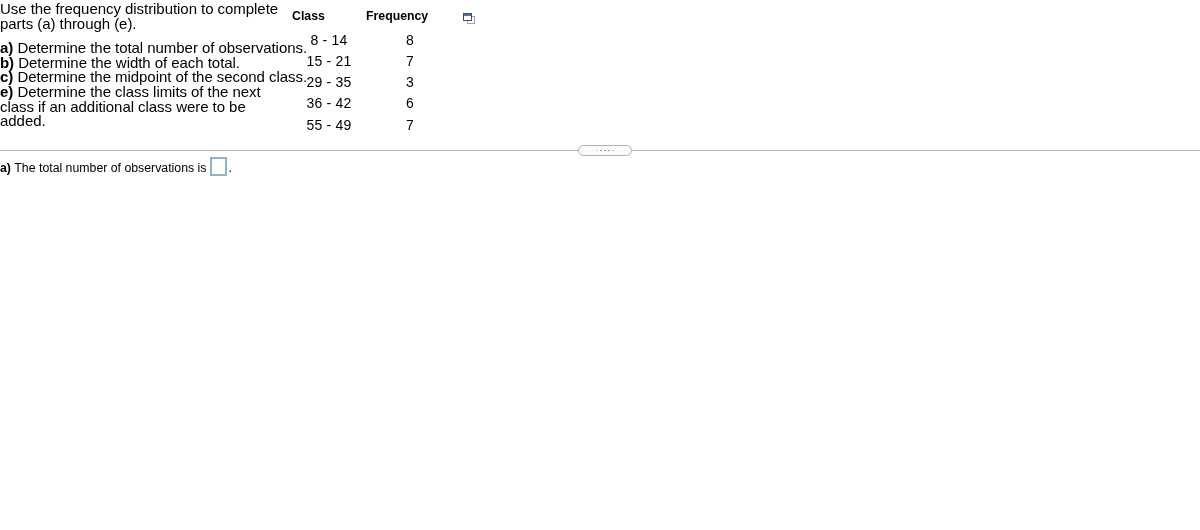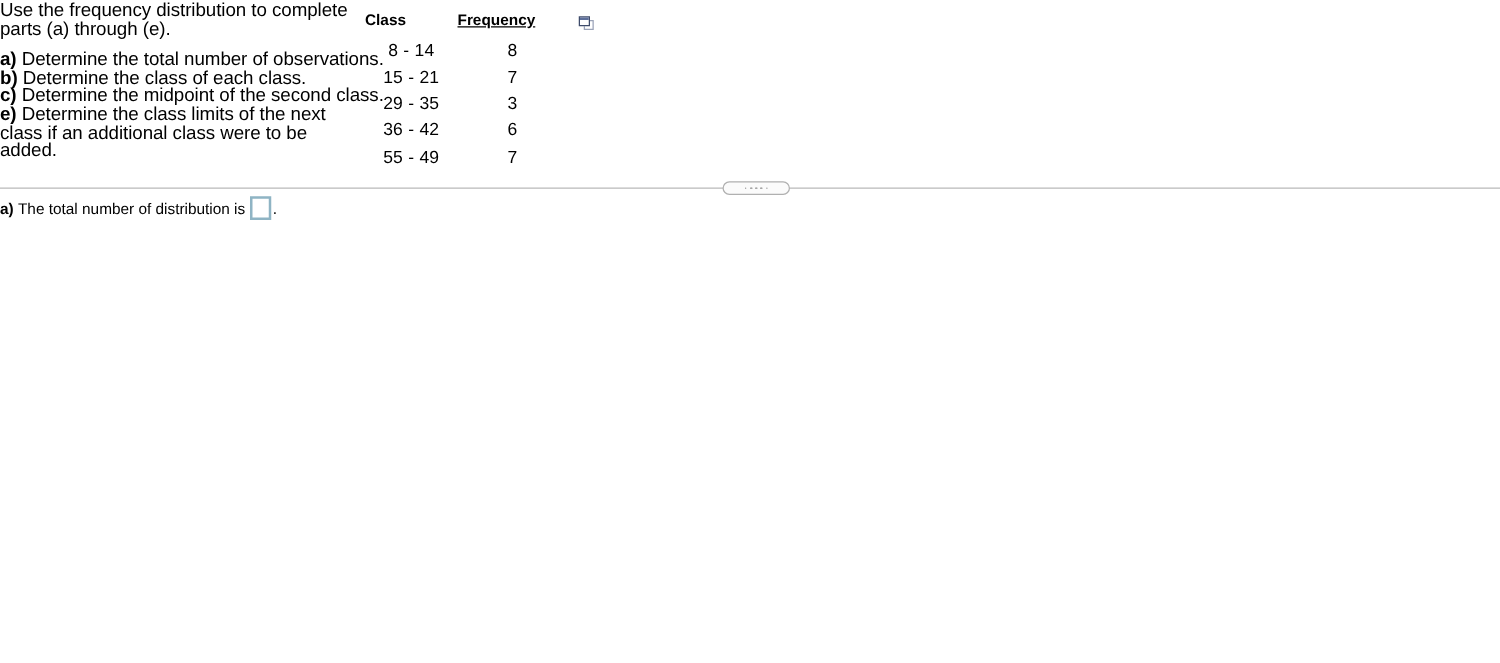--- a/index.html
+++ b/index.html
@@ -69,21 +69,20 @@
     font-size: 12.3px;
     padding: 0 0 7px 0;
     text-align: left;
     white-space: nowrap;
   }
   table.freq-table th.class-head {
     width: 74px;
   }
   table.freq-table th.freq-head {
     width: 88px;
-    text-decoration: underline;
   }
   table.freq-table td {
     text-align: center;
     padding: 3.6px 0;
     white-space: nowrap;
     font-size: 14px;
   }
   table.freq-table td.class-cell {
     letter-spacing: 0.2px;
   }
@@ -211,21 +210,21 @@
 
     <div class="prompt-gap"></div>
 
     <div class="prompt-line">
       <span class="part-label">a)</span>
       <span>Determine the total number of observations.</span>
     </div>
 
     <div class="prompt-line">
       <span class="part-label">b)</span>
-      <span>Determine the class of each class.</span>
+      <span>Determine the width of each total.</span>
     </div>
 
     <div class="prompt-line">
       <span class="part-label">c)</span>
       <span>Determine the midpoint of the second class.</span>
     </div>
 
 
     <div class="prompt-line wrap">
       <span class="part-label">e)</span>
@@ -281,15 +280,15 @@
     <span class="dot"></span>
     <span class="dot"></span>
     <span class="dot"></span>
     <span class="dot"></span>
   </div>
 </div>
 
 <div id="answer-area">
   <div id="answer-line">
     <span class="part-label txt">a)</span>
-    <span class="txt">The total number of distribution is</span><span class="answer-box" placeholder=""></span><span class="period">.</span>
+    <span class="txt">The total number of observations is</span><span class="answer-box" placeholder=""></span><span class="period">.</span>
   </div>
 </div>
 
 </body></html>

